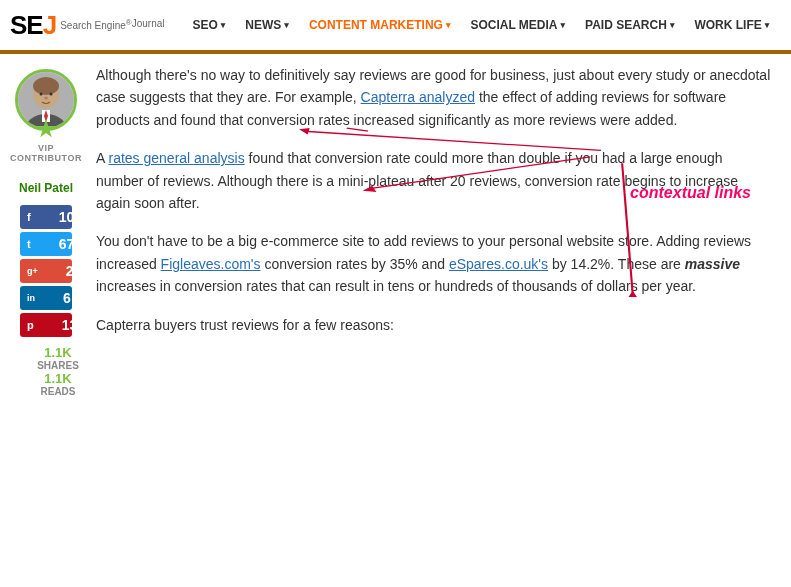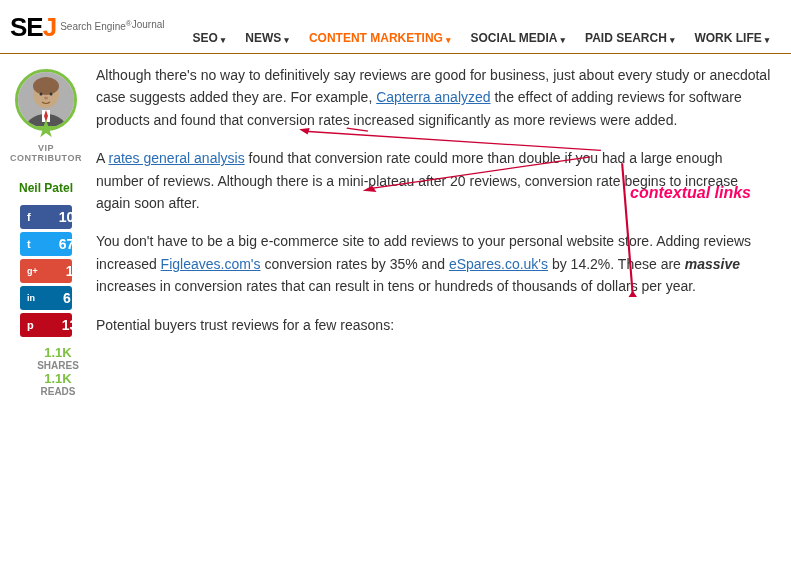--- a/index.html
+++ b/index.html
@@ -1,39 +1,39 @@
 <!DOCTYPE html>
 <html><head>
   <meta charset="utf-8">
   <style>
     * { box-sizing: border-box; margin: 0; padding: 0; }
     body { font-family: Arial, sans-serif; font-size: 14px; color: #333; background: #fff; width: 791px; }
 
     
     .navbar {
       display: flex; align-items: center;
-      border-bottom: 1px solid #a16207;
+      border-bottom: 4px solid #a16207;
       padding: 0 10px;
       height: 54px;
       background: #fff;
     }
     .logo-area { display: flex; align-items: center; margin-right: 18px; }
     .sej-logo {
       font-size: 26px; font-weight: 900; color: #000; letter-spacing: -1px;
       display: flex; align-items: flex-end; line-height: 1;
     }
     .sej-logo .se { color: #000; }
     .sej-logo .j { color: #ff6600; }
     .logo-text { display: flex; flex-direction: row; margin-left: 4px; font-size: 10px; color: #666; line-height: 1.2; }
     .logo-reg { font-size: 8px; vertical-align: super; }
 
     .nav-items { display: flex; align-items: center; gap: 0; }
     .nav-item {
       font-size: 12px; font-weight: bold; color: #333; text-decoration: none;
-      padding: 0 10px; height: 36px; display: flex; align-items: flex-end; cursor: pointer;
+      padding: 0 10px; height: 36px; display: flex; align-items: center; cursor: pointer;
       white-space: nowrap;
     }
     .nav-item.active { color: #ff6600; }
     .nav-arrow { font-size: 9px; margin-left: 3px; }
 
     
     .main-content {
       display: flex;
       padding: 10px 10px 10px 10px;
     }
@@ -179,21 +179,21 @@
       <a class="social-btn sb-fb">
         <span class="s-icon">f</span>
         <span class="s-count">109</span>
       </a>
       <a class="social-btn sb-tw">
         <span class="s-icon">t</span>
         <span class="s-count">674</span>
       </a>
       <a class="social-btn sb-gp">
         <span class="s-icon" style="font-size:9px;">g+</span>
-        <span class="s-count">149</span>
+        <span class="s-count">238</span>
       </a>
       <a class="social-btn sb-li">
         <span class="s-icon" style="font-size:9px;">in</span>
         <span class="s-count">6</span>
       </a>
       <a class="social-btn sb-pi">
         <span class="s-icon">p</span>
         <span class="s-count">136</span>
       </a>
     </div>
@@ -203,35 +203,35 @@
       <div class="shares-label">SHARES</div>
       <div class="reads-num">1.1K</div>
       <div class="reads-label">READS</div>
     </div>
   </aside>
 
   <div class="article-container" style="flex:1; position:relative;">
     <div class="article-body">
 
       <p class="article-para">
-        <span>Although there's no way to definitively say reviews are good for business, just about every study or anecdotal case suggests added they are. For example,</span>
+        <span>Although there's no way to definitively say reviews are good for business, just about every study or anecdotal case suggests that they are. For example,</span>
         <a class="article-link">Capterra analyzed</a>
         <span> the effect of adding reviews for software products and found that conversion rates increased significantly as more reviews were added.</span>
       </p>
 
       <p class="article-para">
         <span>A </span><a class="article-link">rates general analysis</a><span> found that conversion rate could more than double if you had a large enough number of reviews. Although there is a mini-plateau after 20 reviews, conversion rate begins to increase again soon after.</span>
       </p>
 
       <p class="article-para">
         <span>You don't have to be a big e-commerce site to add reviews to your personal website store. Adding reviews increased </span><a class="article-link">Figleaves.com's</a><span> conversion rates by 35% and </span><a class="article-link">eSpares.co.uk's</a><span> by 14.2%. These are </span><em class="italic-bold">massive</em><span> increases in conversion rates that can result in tens or hundreds of thousands of dollars per year.</span>
       </p>
 
       <p class="article-para">
-        <span>Potential buyers trust reviews for a few reasons:</span>
+        <span>Capterra buyers trust reviews for a few reasons:</span>
       </p>
 
     </div>
 
     <div class="callout-box" style="top:120px; right:30px;font-style:italic;">contextual links</div>
 
     <svg class="arrows-svg" viewBox="0 0 660 520" preserveAspectRatio="none" style="position:absolute;top:0;left:0;width:100%;height:100%;pointer-events:none;">
 
       <line x1="490" y1="135" x2="210" y2="105" stroke="#cc0033" stroke-width="2"></line>
       <polygon points="205,102 215,100 213,110" fill="#cc0033"></polygon>

